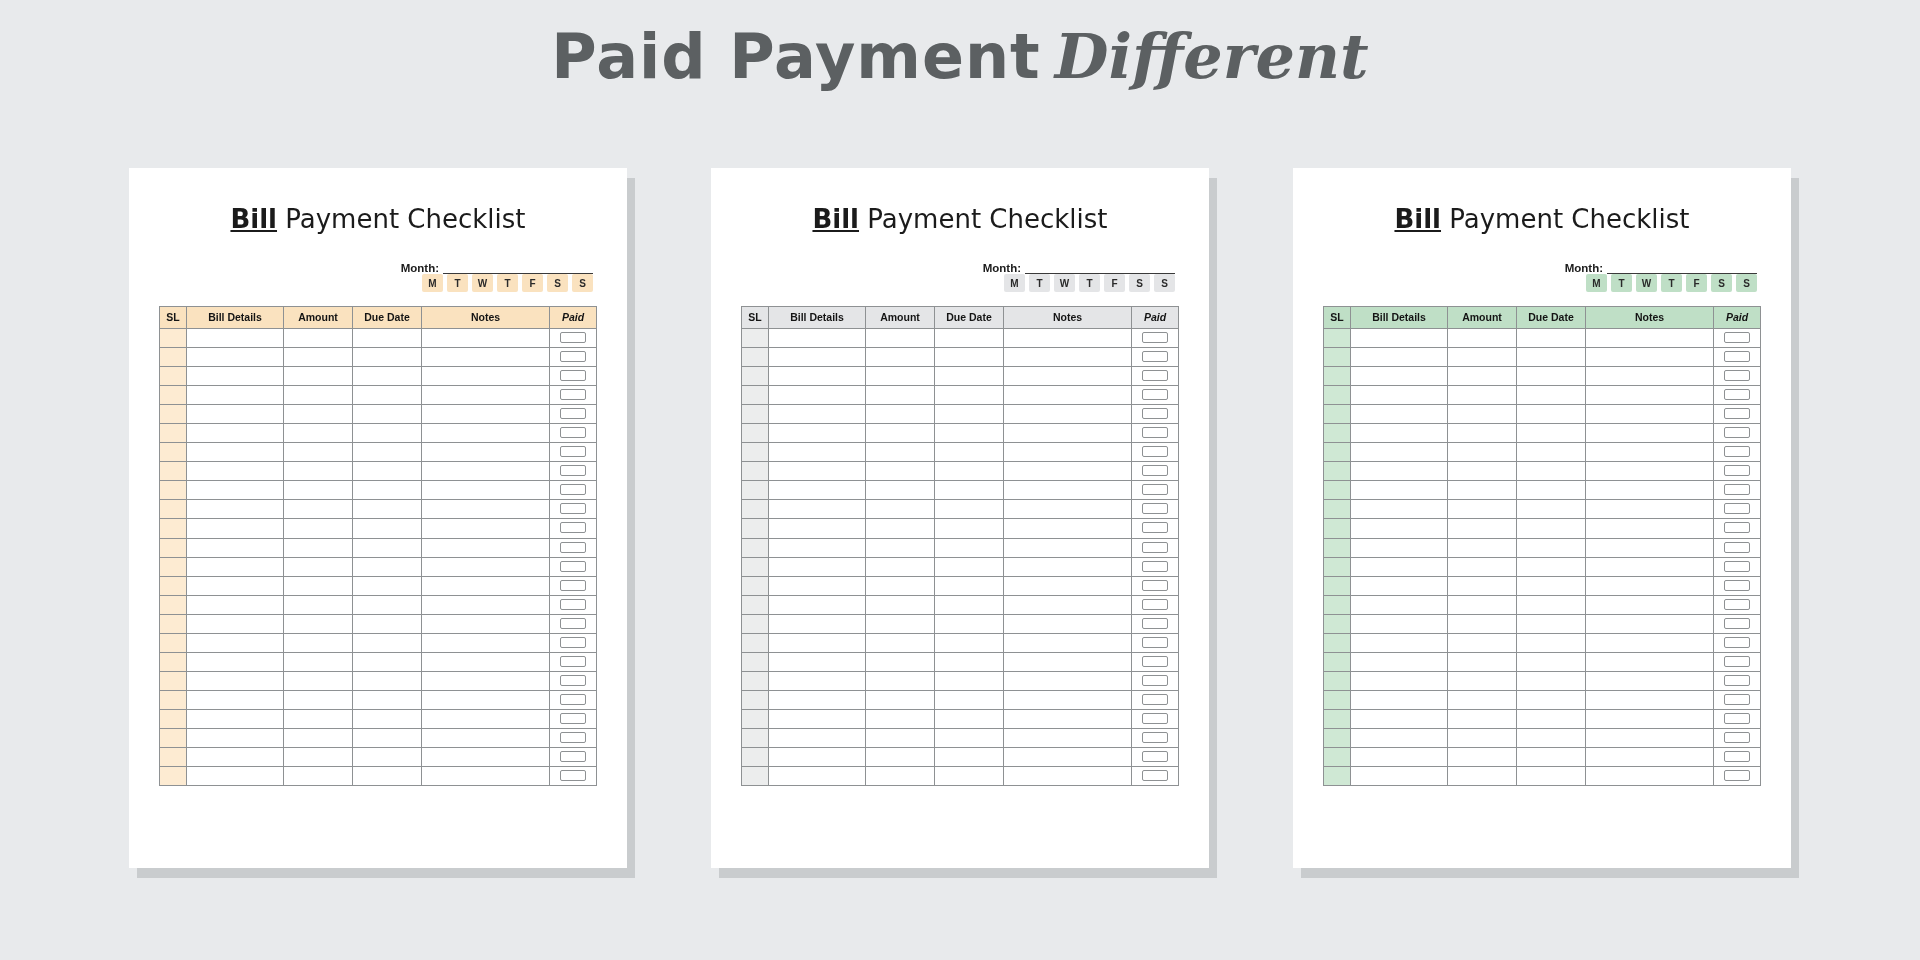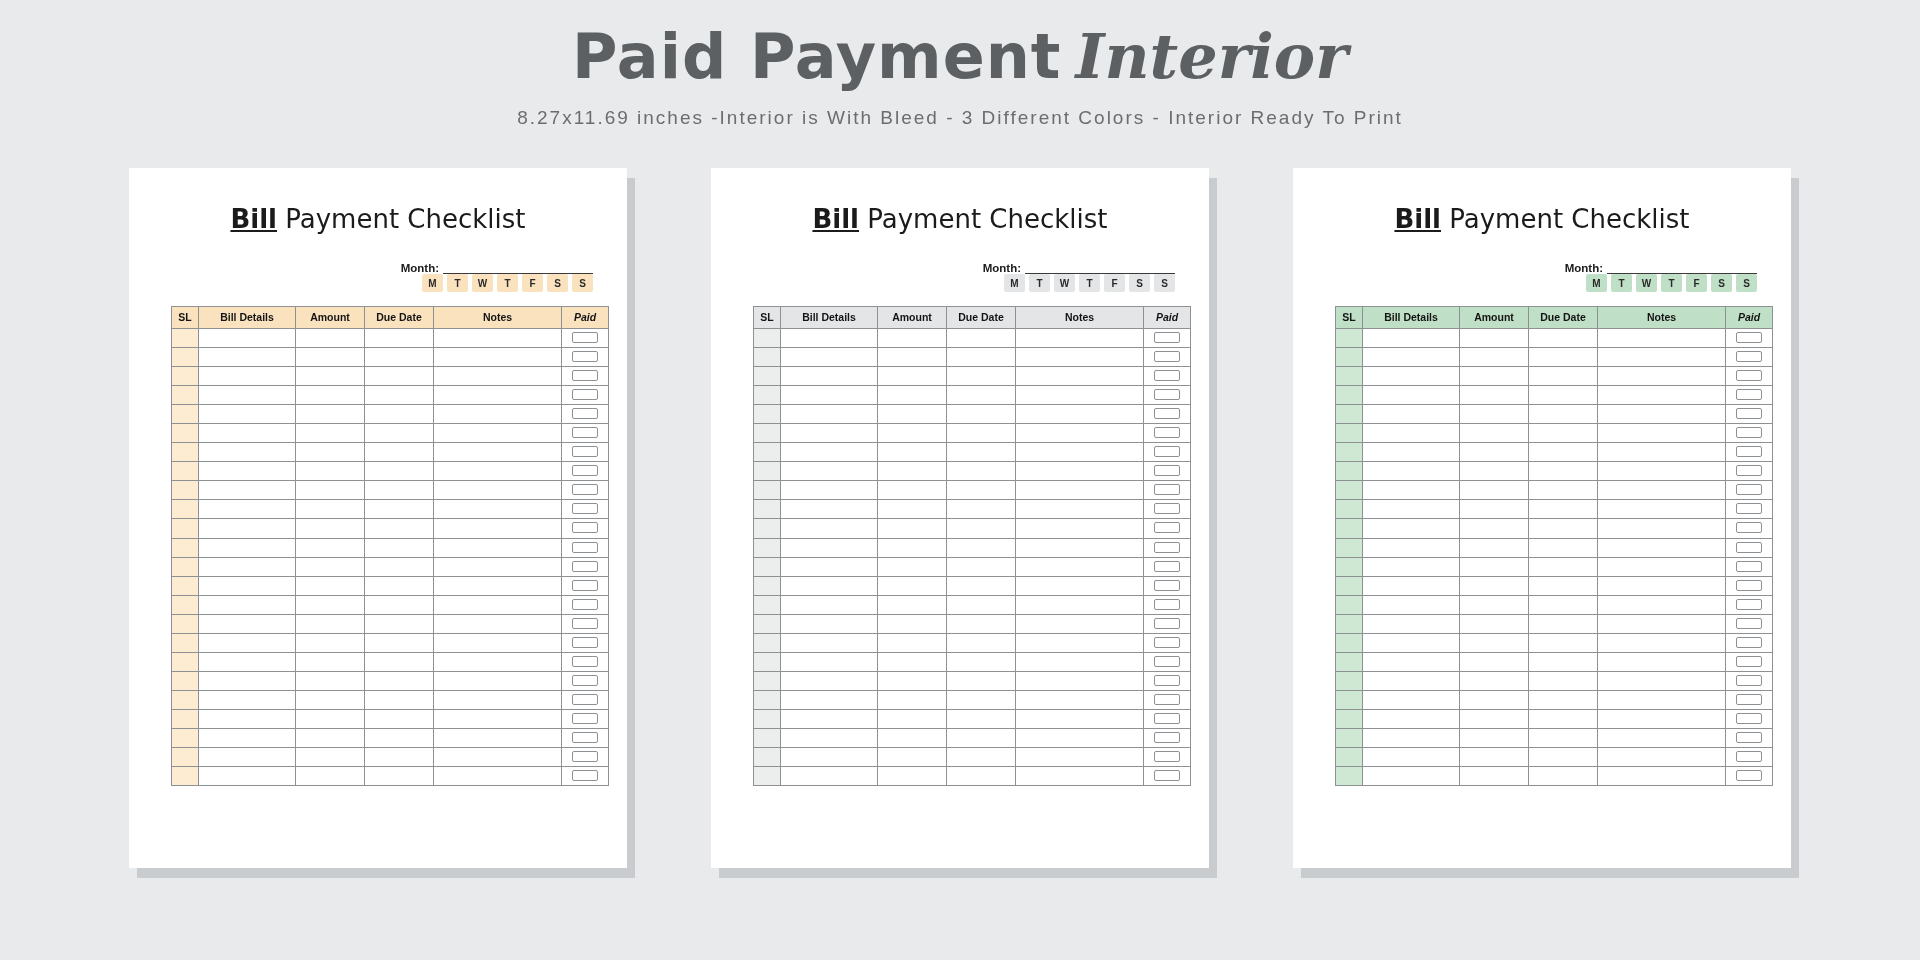--- a/index.html
+++ b/index.html
@@ -140,21 +140,20 @@
     color: #2a2a2a;
     border-radius: 2px;
   }
 
   
   table.checklist {
     margin-top: 14px;
     border-collapse: collapse;
     width: 100%;
     table-layout: fixed;
-    margin-left: 12px;
   }
   table.checklist th,
   table.checklist td {
     border: 1px solid #8e9193;
     padding: 0;
   }
   table.checklist thead th {
     height: 21px;
     font-size: 10.5px;
     font-weight: bold;
@@ -196,23 +195,22 @@
 
   .accent-c thead th { background: #bfdfc6; }
   .accent-c tbody td.sl-cell { background: #cfe8d4; }
   .accent-c .day-box { background: #bfdfc6; }
 </style>
 </head>
 <body>
 
 <div class="header">
   <div class="main-title">
-    <span class="word-bold">Paid Payment</span><span class="word-script">Interior</span>
+    <span class="word-bold">Paid Payment</span><span class="word-script">Different</span>
   </div>
-  <div class="subtitle">8.27x11.69 inches -Interior is With Bleed - 3 Different Colors - Interior Ready To Print</div>
 </div>
 
 <div class="sheets">
 
   <div class="sheet-wrap">
     <div class="sheet-shadow"></div>
     <div class="sheet accent-a">
       <div class="sheet-title">
         <b>Bill</b><span class="light"> Payment Checklist</span>
       </div>

